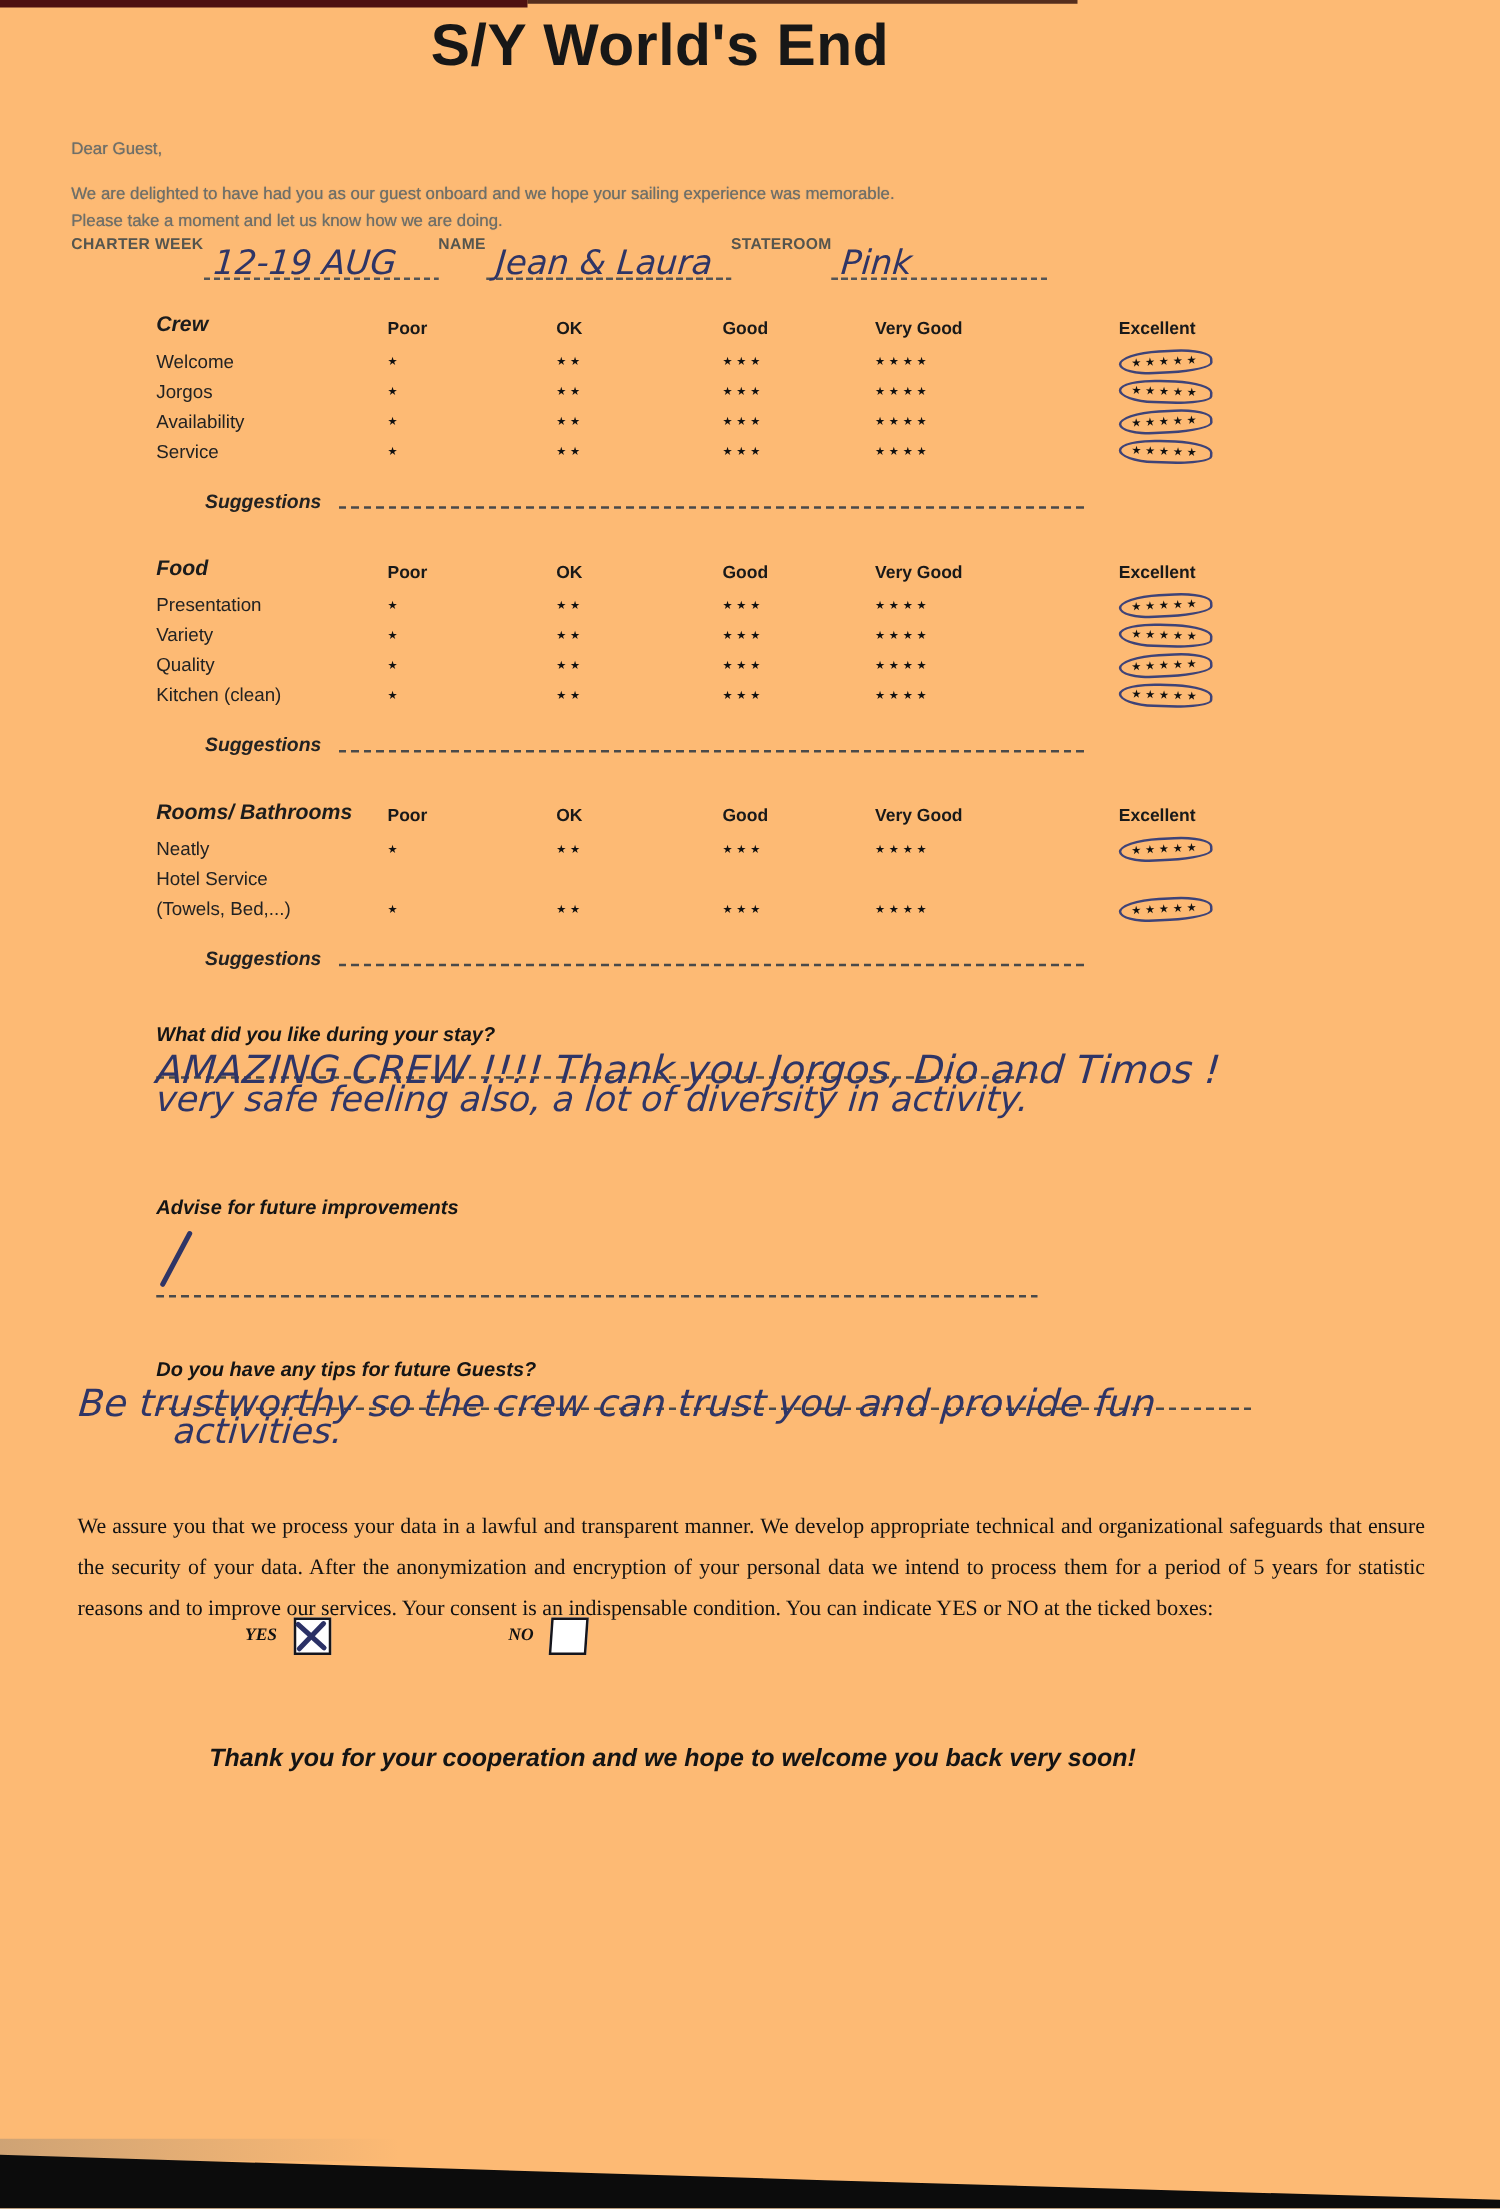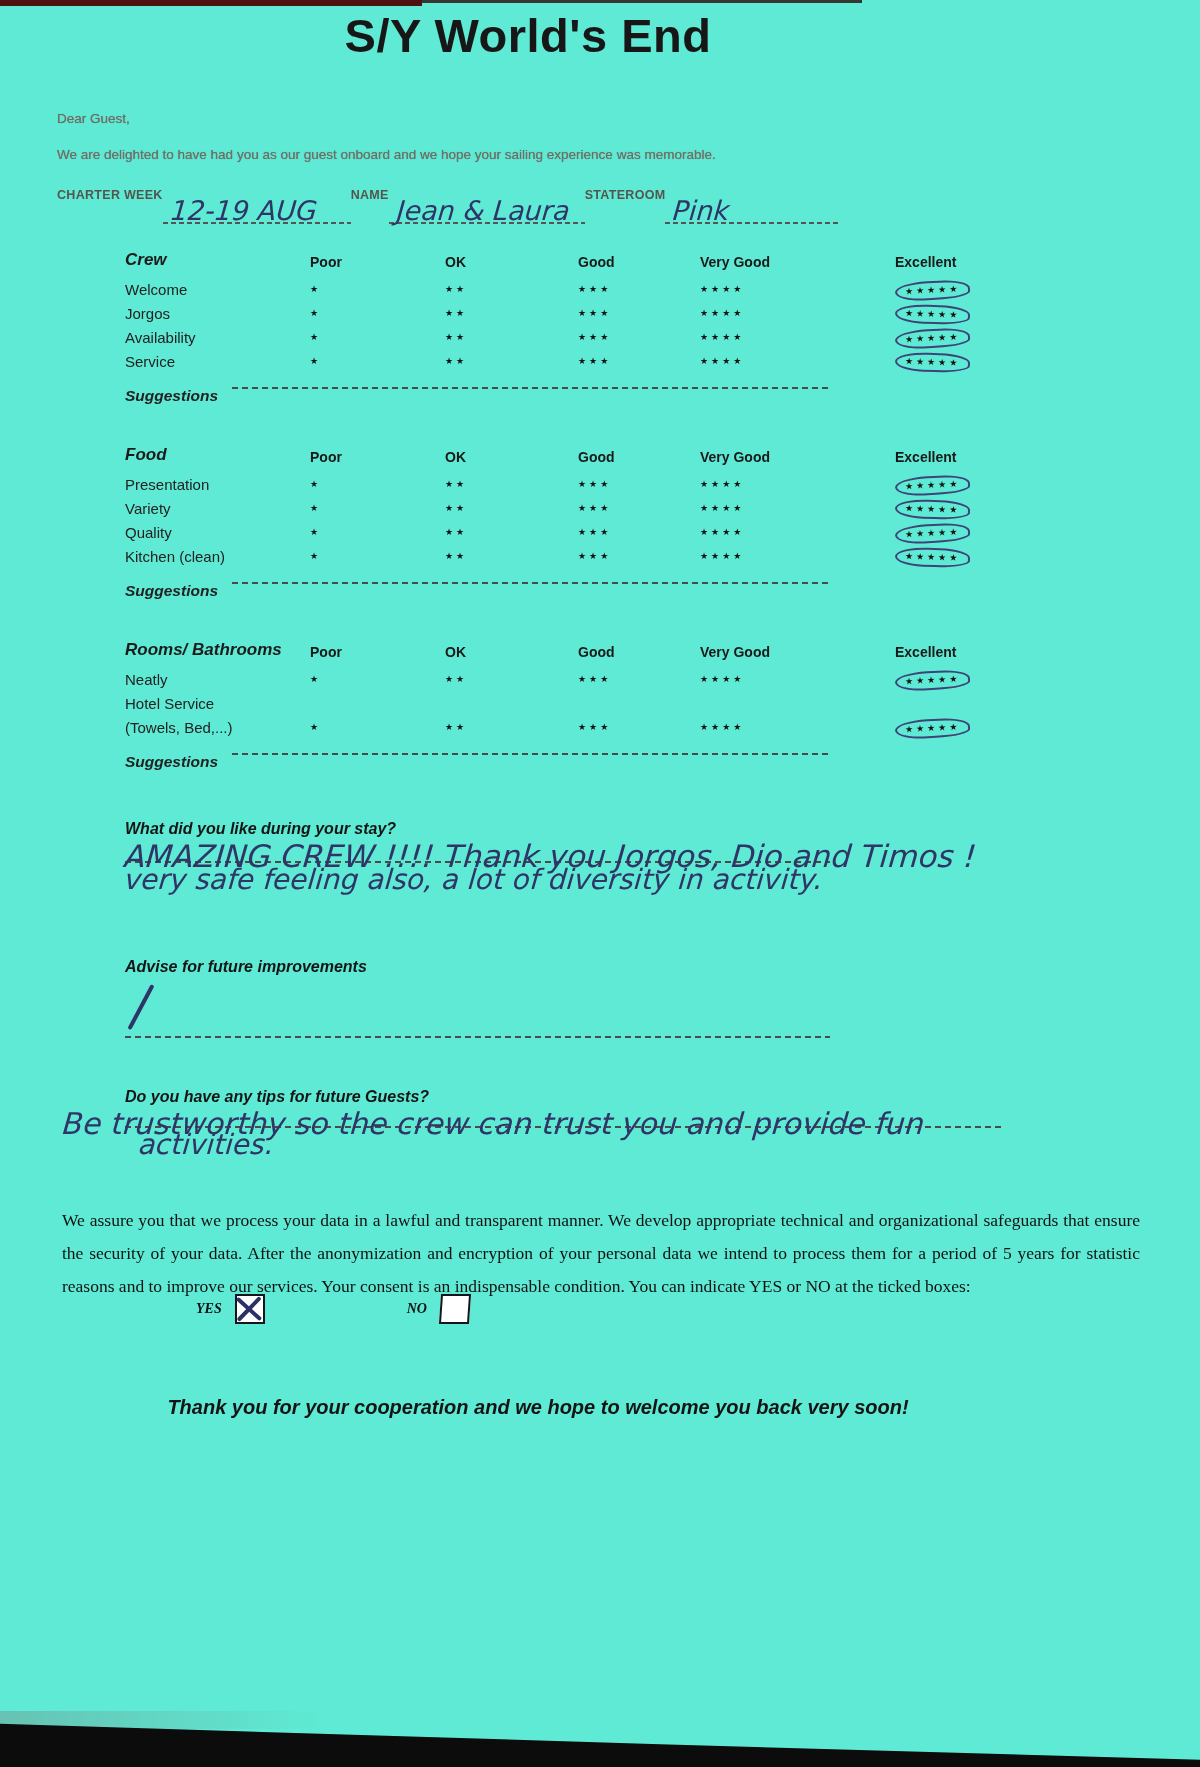--- a/index.html
+++ b/index.html
@@ -1,18 +1,18 @@
 <!DOCTYPE html>
 <html><head>
 <meta charset="utf-8">
 <style>
   html,body{margin:0;padding:0;background:#e8e8e6;}
   .page{
     position:relative;width:1200px;height:1767px;margin:0 auto;
-    background:#5eead4;overflow:hidden;
+    background:#fdba74;overflow:hidden;
     font-family:"Liberation Sans",sans-serif;color:#1c1c1c;
   }
   
   .scan-strip-a{position:absolute;left:0;top:0;width:422px;height:6px;background:#4e1010;}
   .scan-strip-b{position:absolute;left:422px;top:0;width:440px;height:3px;background:#2a0b08;opacity:.8;}
   .scan-wedge{position:absolute;left:0;bottom:0;width:100%;height:60px;background:#0c0c0c;
     clip-path:polygon(0 28%,55% 62%,100% 88%,100% 100%,0 100%);}
   .scan-smudge{position:absolute;left:0;bottom:38px;width:320px;height:18px;
     background:linear-gradient(to right,rgba(120,120,118,.35),rgba(120,120,118,0));}
 
@@ -37,21 +37,21 @@
   .ratings{position:absolute;left:125px;top:240px;width:905px;}
   .sec{margin-bottom:24px;}
   .sec-grid{display:grid;grid-template-columns:185px 135px 133px 122px 195px 135px;align-items:center;}
   .sec-head{height:30px;margin-bottom:7px;align-items:end;}
   .sec-title{font-size:17px;font-weight:bold;white-space:nowrap;font-style:italic;}
   .col-h{font-size:14px;font-weight:bold;color:#191919;}
   .sec-row{height:24px;}
   .row-lbl{font-size:15px;color:#222;white-space:nowrap;}
   .stars{font-size:9px;letter-spacing:3px;color:#111;}
   .circled{display:inline-block;padding:2px 8px 3px 8px;border:2px solid #3e4378;border-radius:52% 48% 55% 45% / 60% 55% 45% 60%;}
-  .suggest{display:flex;align-items:flex-start;margin-top:14px;height:24px;}
+  .suggest{display:flex;align-items:flex-end;margin-top:14px;height:24px;margin-left:39px;}
   .suggest .s-lbl{font-size:15.5px;font-weight:bold;font-style:italic;color:#222;padding-right:14px;white-space:nowrap;}
   .dashline{height:2px;background-image:repeating-linear-gradient(to right,#4a4a4a 0 6px,transparent 6px 10px);}
   .suggest .dashline{flex:1;margin-bottom:4px;max-width:600px;}
 
   
   .qblock{position:absolute;left:125px;width:1010px;}
   .q-label{font-size:16px;font-weight:bold;font-style:italic;color:#151515;}
   .hw-ans{font-size:31px;white-space:nowrap;}
   .hw-ans2{font-size:28px;white-space:nowrap;}
   #q1{top:820px;}
@@ -87,20 +87,21 @@
 <div class="page">
 
   <div class="scan-strip-a"></div>
   <div class="scan-strip-b"></div>
 
   <div class="title">S/Y World's End</div>
 
   <div class="intro">
     <div class="salutation">Dear Guest,</div>
     <div>We are delighted to have had you as our guest onboard and we hope your sailing experience was memorable.</div>
+    <div>Please take a moment and let us know how we are doing.</div>
   </div>
 
   <div class="charter">
     <span class="lbl">CHARTER WEEK</span>
     <span class="val v-week">
       <span class="hw hw-lg">12-19 AUG</span>
     </span>
     <span class="lbl">NAME</span>
     <span class="val v-name">
       <span class="hw hw-lg">Jean &amp; Laura</span>

